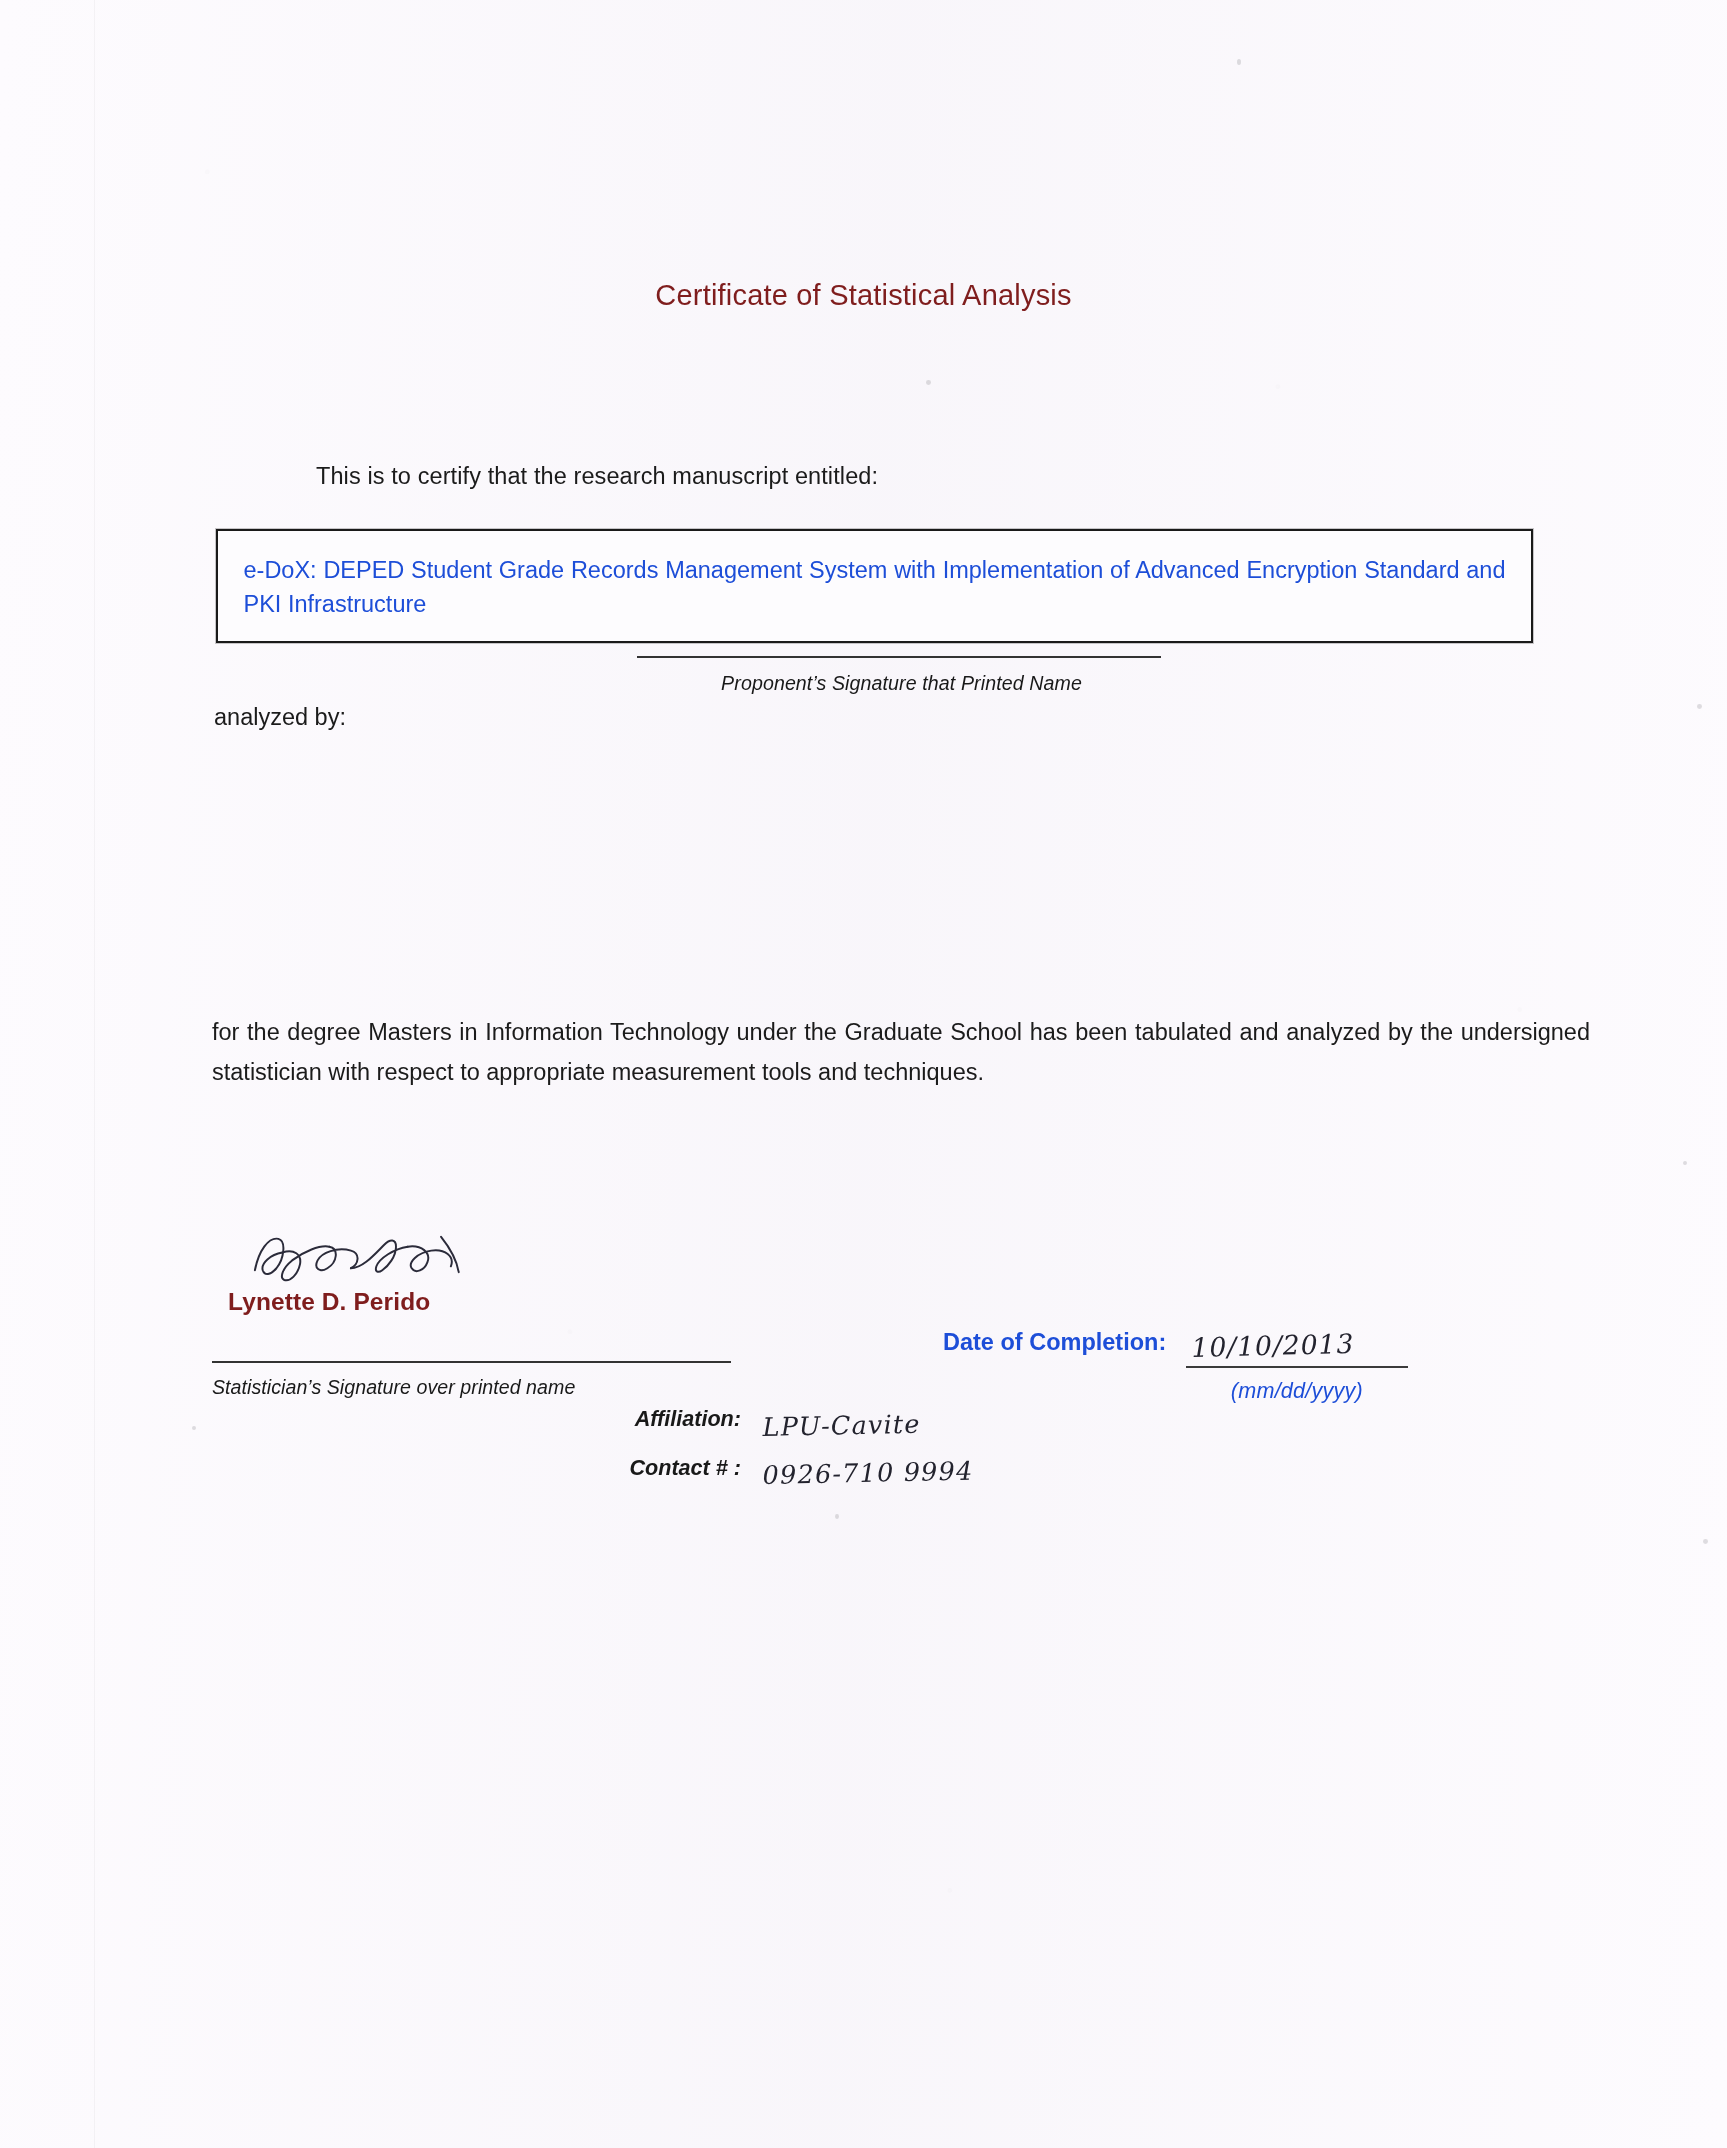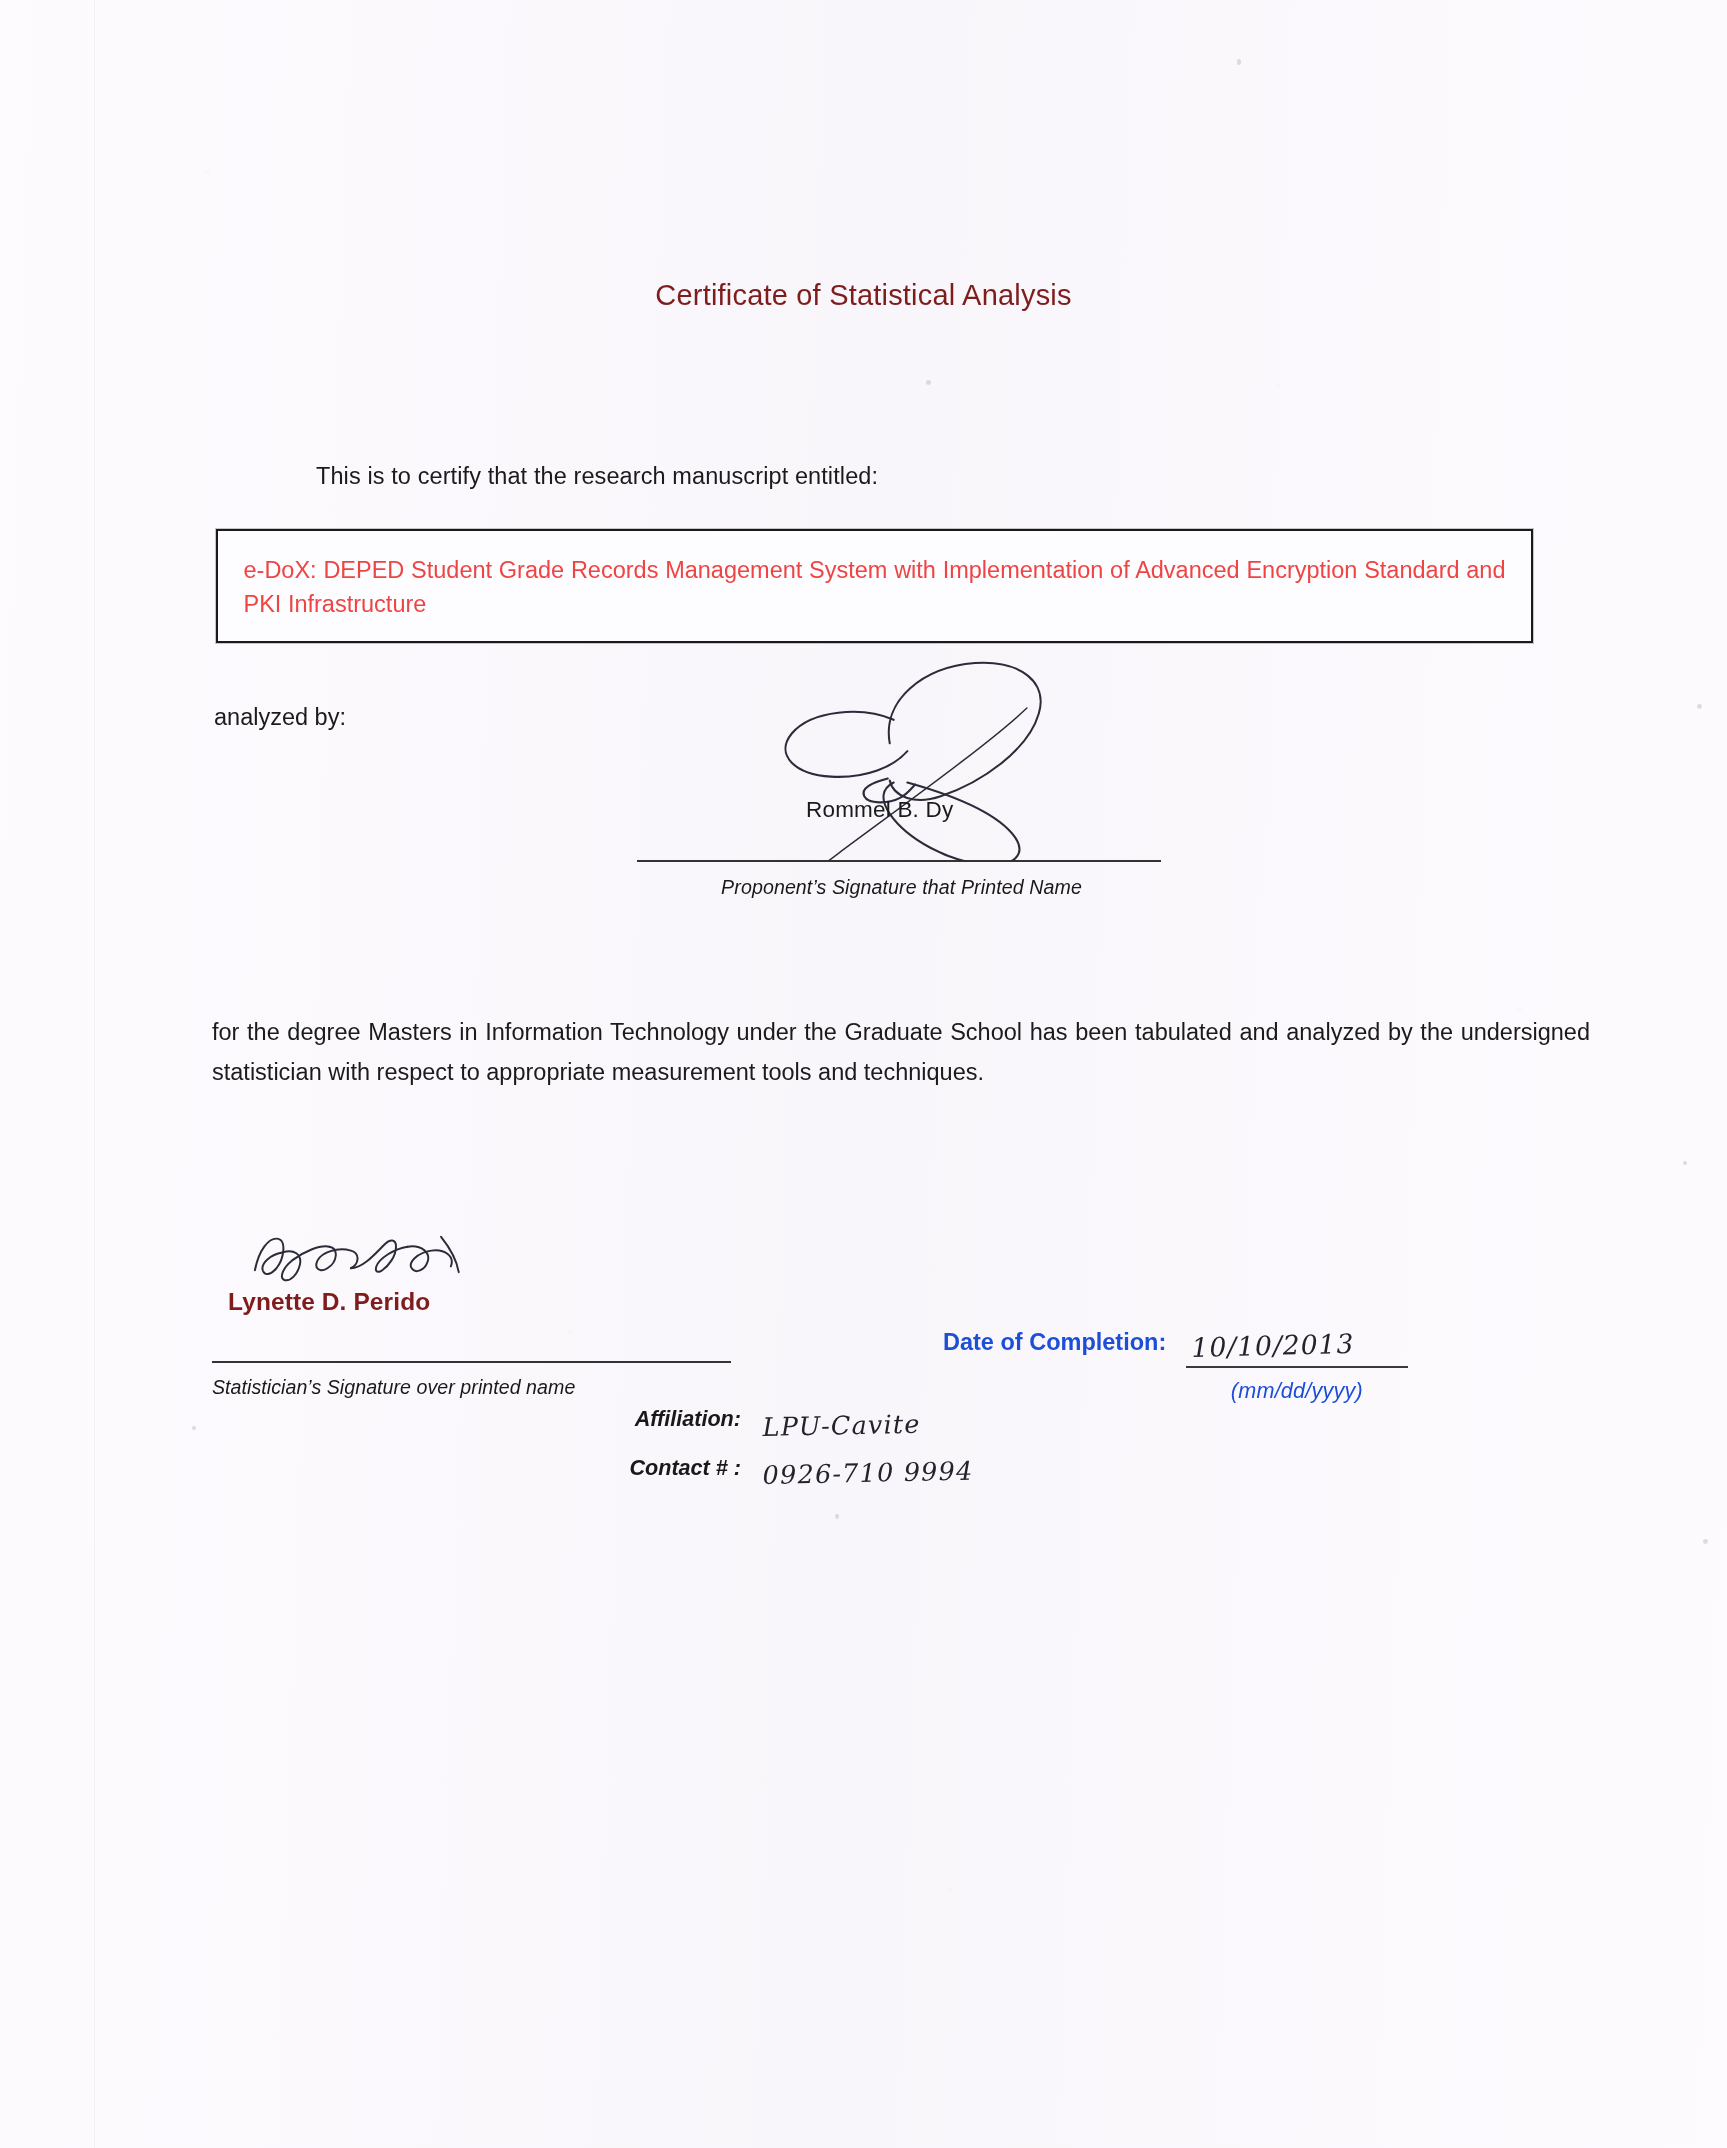--- a/index.html
+++ b/index.html
@@ -70,21 +70,21 @@
     background: #fdfcfe;
     box-sizing: border-box;
     padding: 21.6px 25.5px 19.6px 25.5px;
     box-shadow: 0 0 0 1px rgba(40,40,40,0.25);
   }
   .title-box-text {
     font-size: 23.5px;
     line-height: 1.47;
     text-align: justify;
     text-align-last: left;
-    color: #ef4444;
+    color: #1d4ed8;
     font-family: "Liberation Sans", sans-serif;
   }
 
   
   .submitted-by {
     position: absolute;
     left: 214px;
     top: 704px;
     font-size: 23.5px;
     color: #1b1b1b;
@@ -290,41 +290,20 @@
 
 <div class="intro-line">This is to certify that the research manuscript entitled:</div>
 
 <div class="title-box">
   <div class="title-box-text">e-DoX: DEPED Student Grade Records Management System with Implementation of Advanced Encryption Standard and PKI Infrastructure</div>
 </div>
 
 <div class="submitted-by">analyzed by:</div>
 
 <div class="proponent-block">
-  <div class="sig-canvas-wrap">
-    <svg width="529" height="204" viewBox="0 0 540 208">
-      <g fill="none" stroke="#2b2b3a" stroke-width="2.1" stroke-linecap="round">
-
-        <path d="M258 88 C 250 44, 292 10, 345 6 C 392 3, 420 26, 410 58
-                 C 399 95, 352 128, 310 142 C 284 151, 262 143, 258 126"></path>
-
-        <path d="M262 64 C 230 50, 178 54, 158 78 C 140 100, 162 120, 198 122
-                 C 234 124, 262 112, 276 96"></path>
-
-        <path d="M256 124 C 240 128, 228 134, 232 142 C 236 150, 256 150, 268 144
-                 C 276 140, 280 134, 284 130"></path>
-
-        <path d="M276 128 C 312 138, 366 156, 386 184 C 398 202, 384 214, 356 212
-                 C 318 209, 276 186, 258 160 C 248 145, 250 134, 262 128"></path>
-
-        <path d="M398 52 C 360 88, 276 148, 206 200 C 180 220, 158 234, 140 244" stroke-width="1.5"></path>
-      </g>
-    </svg>
-    <div class="proponent-printed-name">Rommel B. Dy</div>
-  </div>
   <div class="sig-rule"></div>
   <div class="sig-caption">Proponent’s Signature that Printed Name</div>
 </div>
 
 <div class="body-paragraph">for the degree Masters in Information Technology under the Graduate School has been tabulated and analyzed by the undersigned statistician with respect to appropriate measurement tools and techniques.</div>
 
 <div class="statistician-block">
   <div class="stat-sig-wrap">
     <svg width="245" height="61" viewBox="0 0 250 62">
       <g fill="none" stroke="#2b2b3a" stroke-width="2" stroke-linecap="round">

